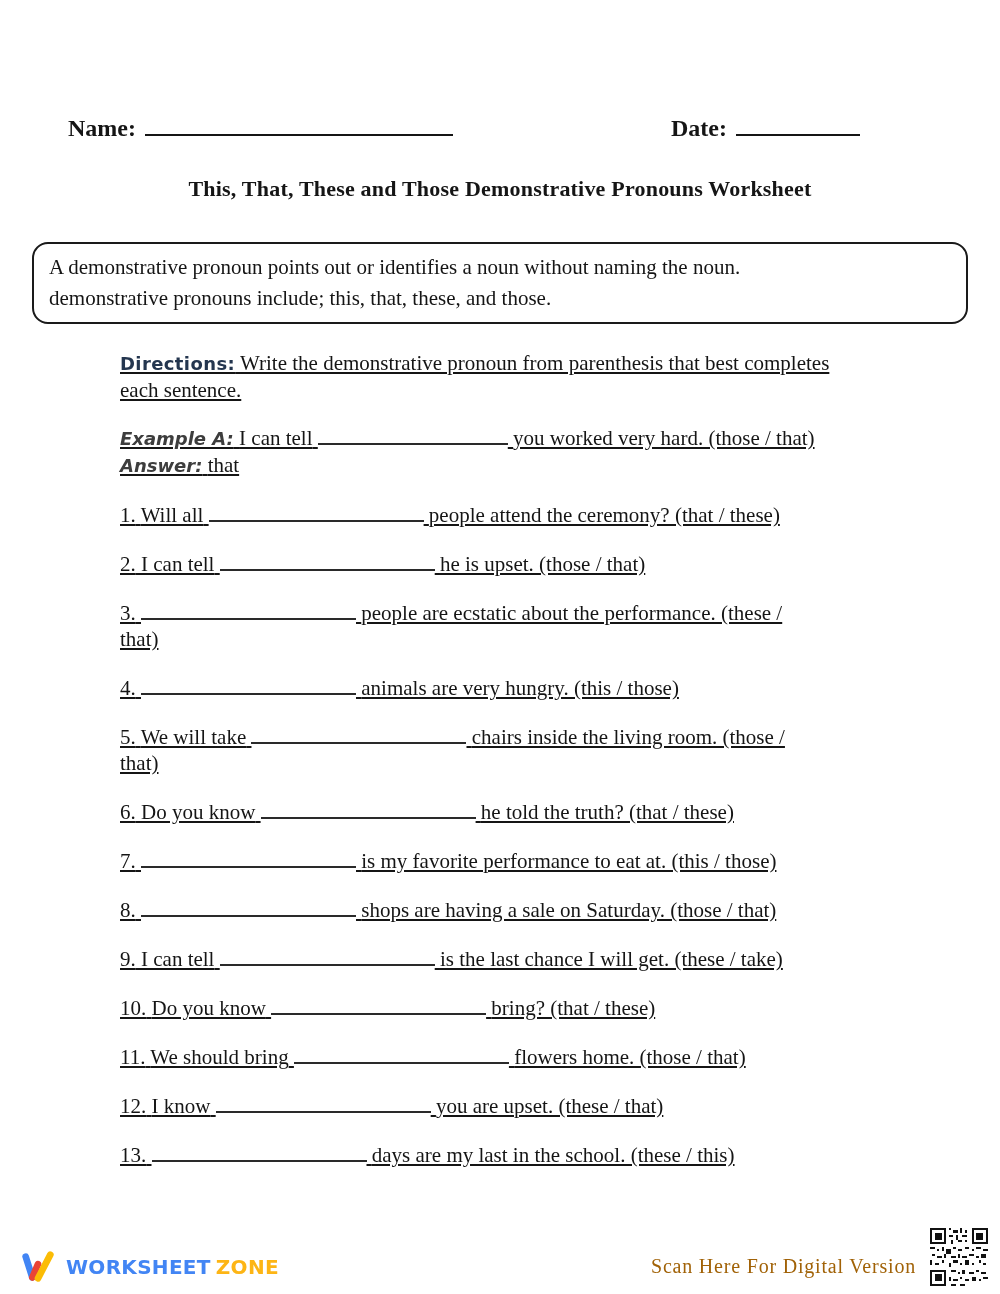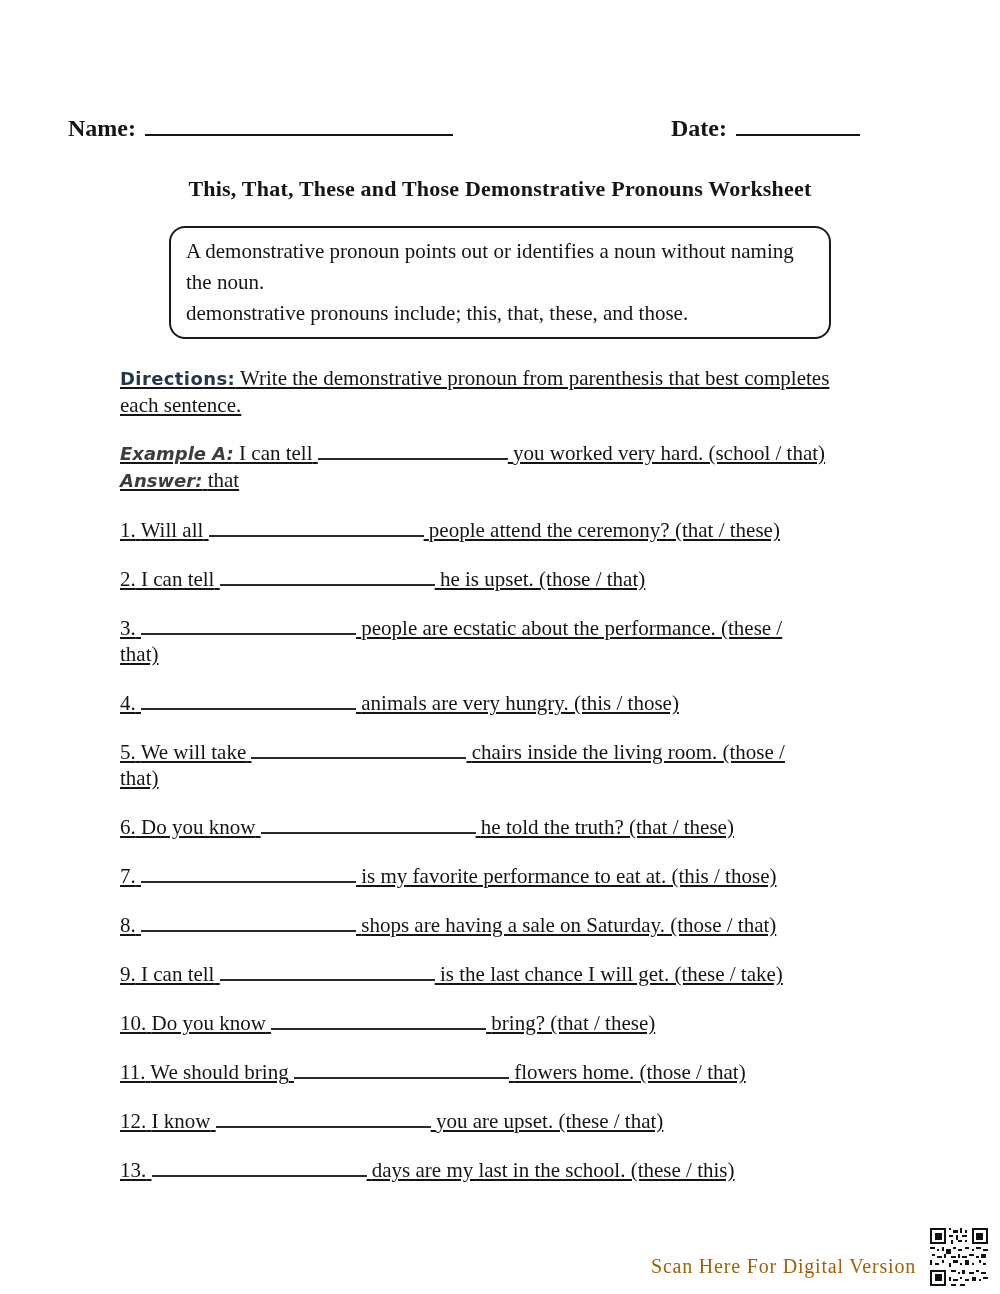--- a/index.html
+++ b/index.html
@@ -21,21 +21,21 @@
   }
   .blank-name { width:308px; }
   .blank-date { width:124px; }
   
   .title {
     text-align:center; font-weight:bold; font-size:22px;
     line-height:26px; margin-top:34px; letter-spacing:0.2px;
   }
   
   .def-box {
-    box-sizing:border-box; width:662px; margin:24px auto 0;
+    box-sizing:border-box; width:936px; margin:40px auto 0;
     border:2px solid #1a1a1a; border-radius:16px;
     padding:8px 15px; font-size:21px; line-height:31px;
   }
   
   .content { padding:26px 140px 0 120px; font-size:21px; line-height:26px;text-decoration:underline; }
   .directions { margin:0 0 22px 0; }
   .directions-label {
     font-family:"DejaVu Sans", sans-serif; font-weight:600;
     font-size:18px; color:#24364f; letter-spacing:0.4px;
   }
@@ -87,21 +87,21 @@
 
   <div class="content">
 
     <p class="directions"><span class="directions-label">Directions:</span>
       <span>Write the demonstrative pronoun from parenthesis that best completes each sentence.</span></p>
 
     <div class="example">
       <div><span class="ex-label">Example A:</span>
         <span>I can tell</span>
         <span class="blank blank-ex"></span>
-        <span>you worked very hard. (school / that)</span></div>
+        <span>you worked very hard. (those / that)</span></div>
       <div><span class="ex-label">Answer:</span>
         <span>that</span></div>
     </div>
 
     <div id="questions">
       <p class="item"><span>1.</span>
         <span>Will all</span>
         <span class="blank blank-q"></span>
         <span>people attend the ceremony? (that / these)</span><span class="l2"></span></p>
 
@@ -161,20 +161,28 @@
         <span>you are upset. (these / that)</span><span class="l2"></span></p>
 
       <p class="item"><span>13.</span>
         <span></span>
         <span class="blank blank-q"></span>
         <span>days are my last in the school. (these / this)</span><span class="l2"></span></p>
     </div>
 
   </div>
 
+  <div class="logo">
+    <svg class="logo-mark" viewBox="0 0 40 40">
+      <line x1="7" y1="9" x2="14" y2="31" stroke="#4285f4" stroke-width="7" stroke-linecap="round"></line>
+      <line x1="14" y1="31" x2="20" y2="17" stroke="#ea4335" stroke-width="7" stroke-linecap="round"></line>
+      <line x1="20" y1="32" x2="33" y2="7" stroke="#fbbc05" stroke-width="7" stroke-linecap="round"></line>
+    </svg>
+    <span class="logo-text"><span class="logo-word1">WORKSHEET</span><span class="logo-word2">ZONE</span></span>
+  </div>
 
   <div class="scan-text">Scan Here For Digital Version</div>
 
   <svg class="qr" viewBox="0 0 25 25" shape-rendering="crispEdges">
     <rect x="0" y="0" width="25" height="25" fill="#ffffff"></rect>
 
     <g fill="#111111">
       <rect x="0" y="0" width="7" height="7"></rect>
         <rect x="18" y="0" width="7" height="7"></rect>
         <rect x="0" y="18" width="7" height="7"></rect>

